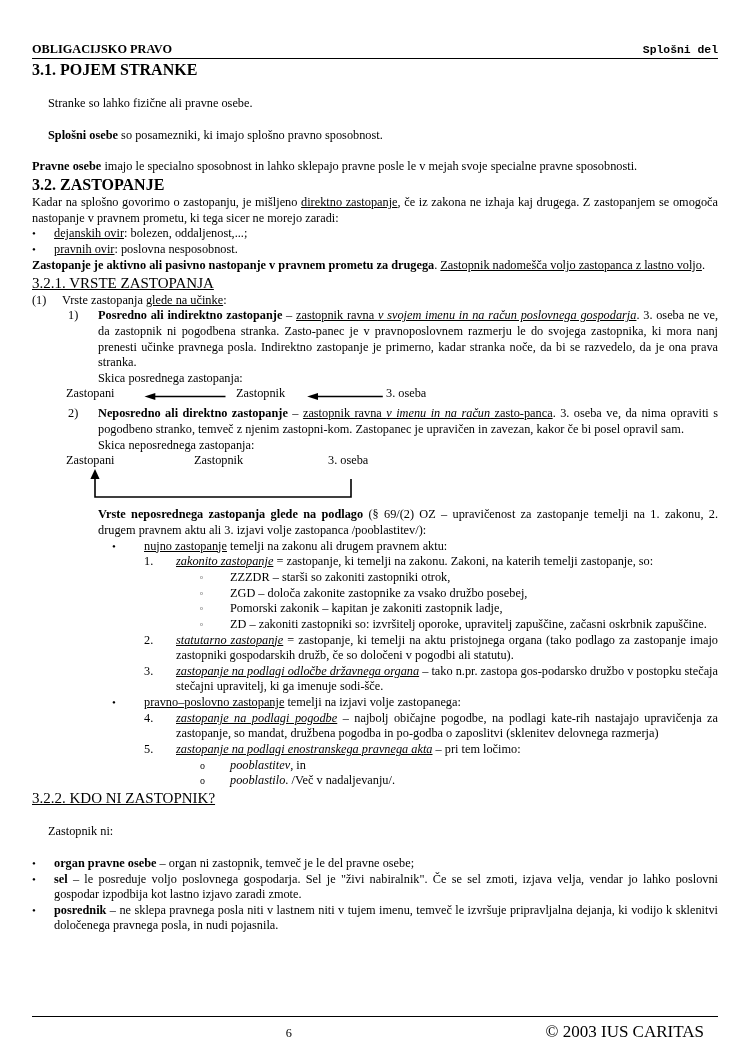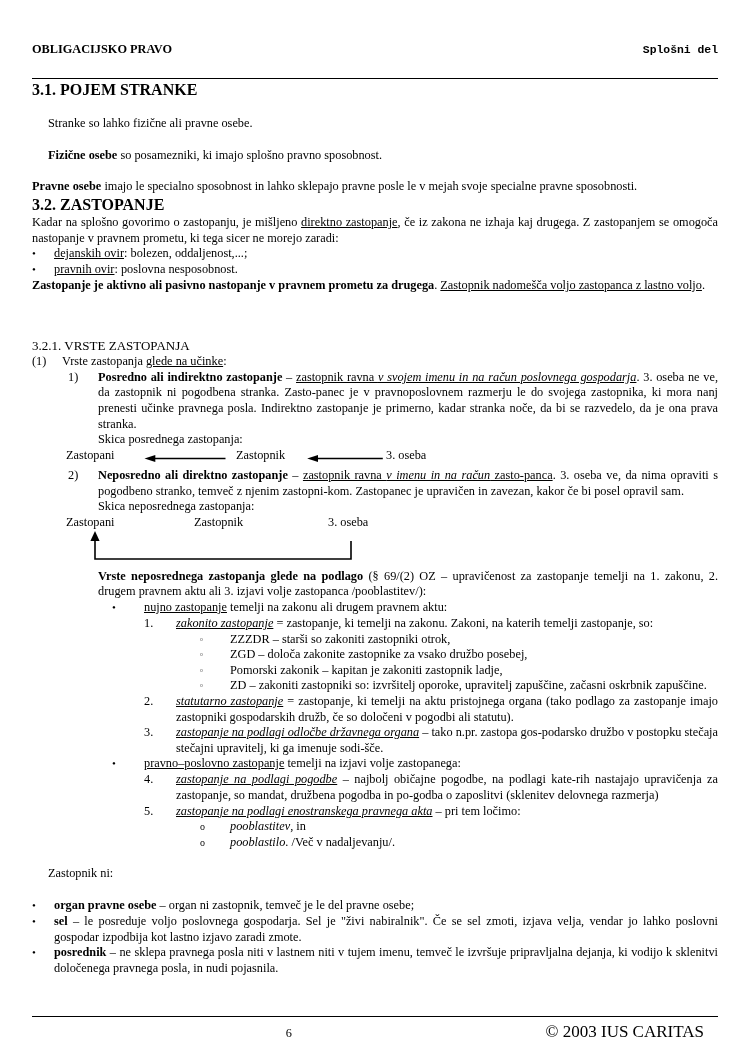--- a/index.html
+++ b/index.html
@@ -21,40 +21,40 @@
     overflow: hidden;
   }
 
   
   .run-head {
     display: flex;
     justify-content: space-between;
     align-items: flex-end;
     font-weight: bold;
     font-size: 12.3px;
-    padding-bottom: 20px;
+    padding-bottom: 0;
     border-bottom: 1.6px solid #000;
     margin-bottom: 1px;
   }
   .run-head .right { font-size: 11.4px; font-family: Liberation Mono, monospace; }
 
   
   .h-major {
     font-weight: bold;
     text-decoration: underline;
     font-size: 13px;
     margin-top: 2px;
   }
   .h-sub {
     font-weight: bold;
     font-size: 16px;
   }
   .h-minor {
-    font-size: 13px;
-    margin-top: 44px;
+    text-decoration: underline;
+    font-size: 15px;
   }
 
   p { margin: 0; text-align: justify; }
   .plain { margin: 16px; }
 
   .b { font-weight: bold; }
   .u { text-decoration: underline; }
   .i { font-style: italic; }
   .ui { text-decoration: underline; font-style: italic; }
 
@@ -146,21 +146,21 @@
   <div class="run-head">
     <span>OBLIGACIJSKO PRAVO</span>
     <span class="right">Splošni del</span>
   </div>
 
   <div class="h-sub">3.1. POJEM STRANKE</div>
 
   <p class="plain">Stranke so lahko fizične ali pravne osebe.</p>
 
   <p class="plain">
-    <span class="b">Fizične osebe</span><span> so posamezniki, ki imajo splošno pravno sposobnost.</span>
+    <span class="b">Splošni osebe</span><span> so posamezniki, ki imajo splošno pravno sposobnost.</span>
   </p>
 
   <p>
     <span class="b">Pravne osebe</span><span> imajo le specialno sposobnost in lahko sklepajo pravne posle le v mejah svoje specialne pravne sposobnosti.</span>
   </p>
 
   <div class="h-sub">3.2. ZASTOPANJE</div>
 
   <p>
     <span>Kadar na splošno govorimo o zastopanju, je mišljeno </span><span class="u">direktno zastopanje</span><span>, če iz zakona ne izhaja kaj drugega. Z zastopanjem se omogoča nastopanje v pravnem prometu, ki tega sicer ne morejo zaradi:</span>
@@ -284,20 +284,21 @@
 
   <div class="row lvl-o3">
     <span class="mark">o</span>
     <span class="body-txt"><span class="i">pooblastitev</span><span>, in</span></span>
   </div>
   <div class="row lvl-o3">
     <span class="mark">o</span>
     <span class="body-txt"><span class="i">pooblastilo</span><span>. /Več v nadaljevanju/.</span></span>
   </div>
 
+  <div class="h-minor">3.2.2. KDO NI ZASTOPNIK?</div>
   <p class="plain">Zastopnik ni:</p>
 
   <div class="row lvl-bullet1">
     <span class="mark">•</span>
     <span class="body-txt"><span class="b">organ pravne osebe</span><span> – organ ni zastopnik, temveč je le del pravne osebe;</span></span>
   </div>
   <div class="row lvl-bullet1">
     <span class="mark">•</span>
     <span class="body-txt"><span class="b">sel</span><span> – le posreduje voljo poslovnega gospodarja. Sel je "živi nabiralnik". Če se sel zmoti, izjava velja, vendar jo lahko poslovni gospodar izpodbija kot lastno izjavo zaradi zmote.</span></span>
   </div>

